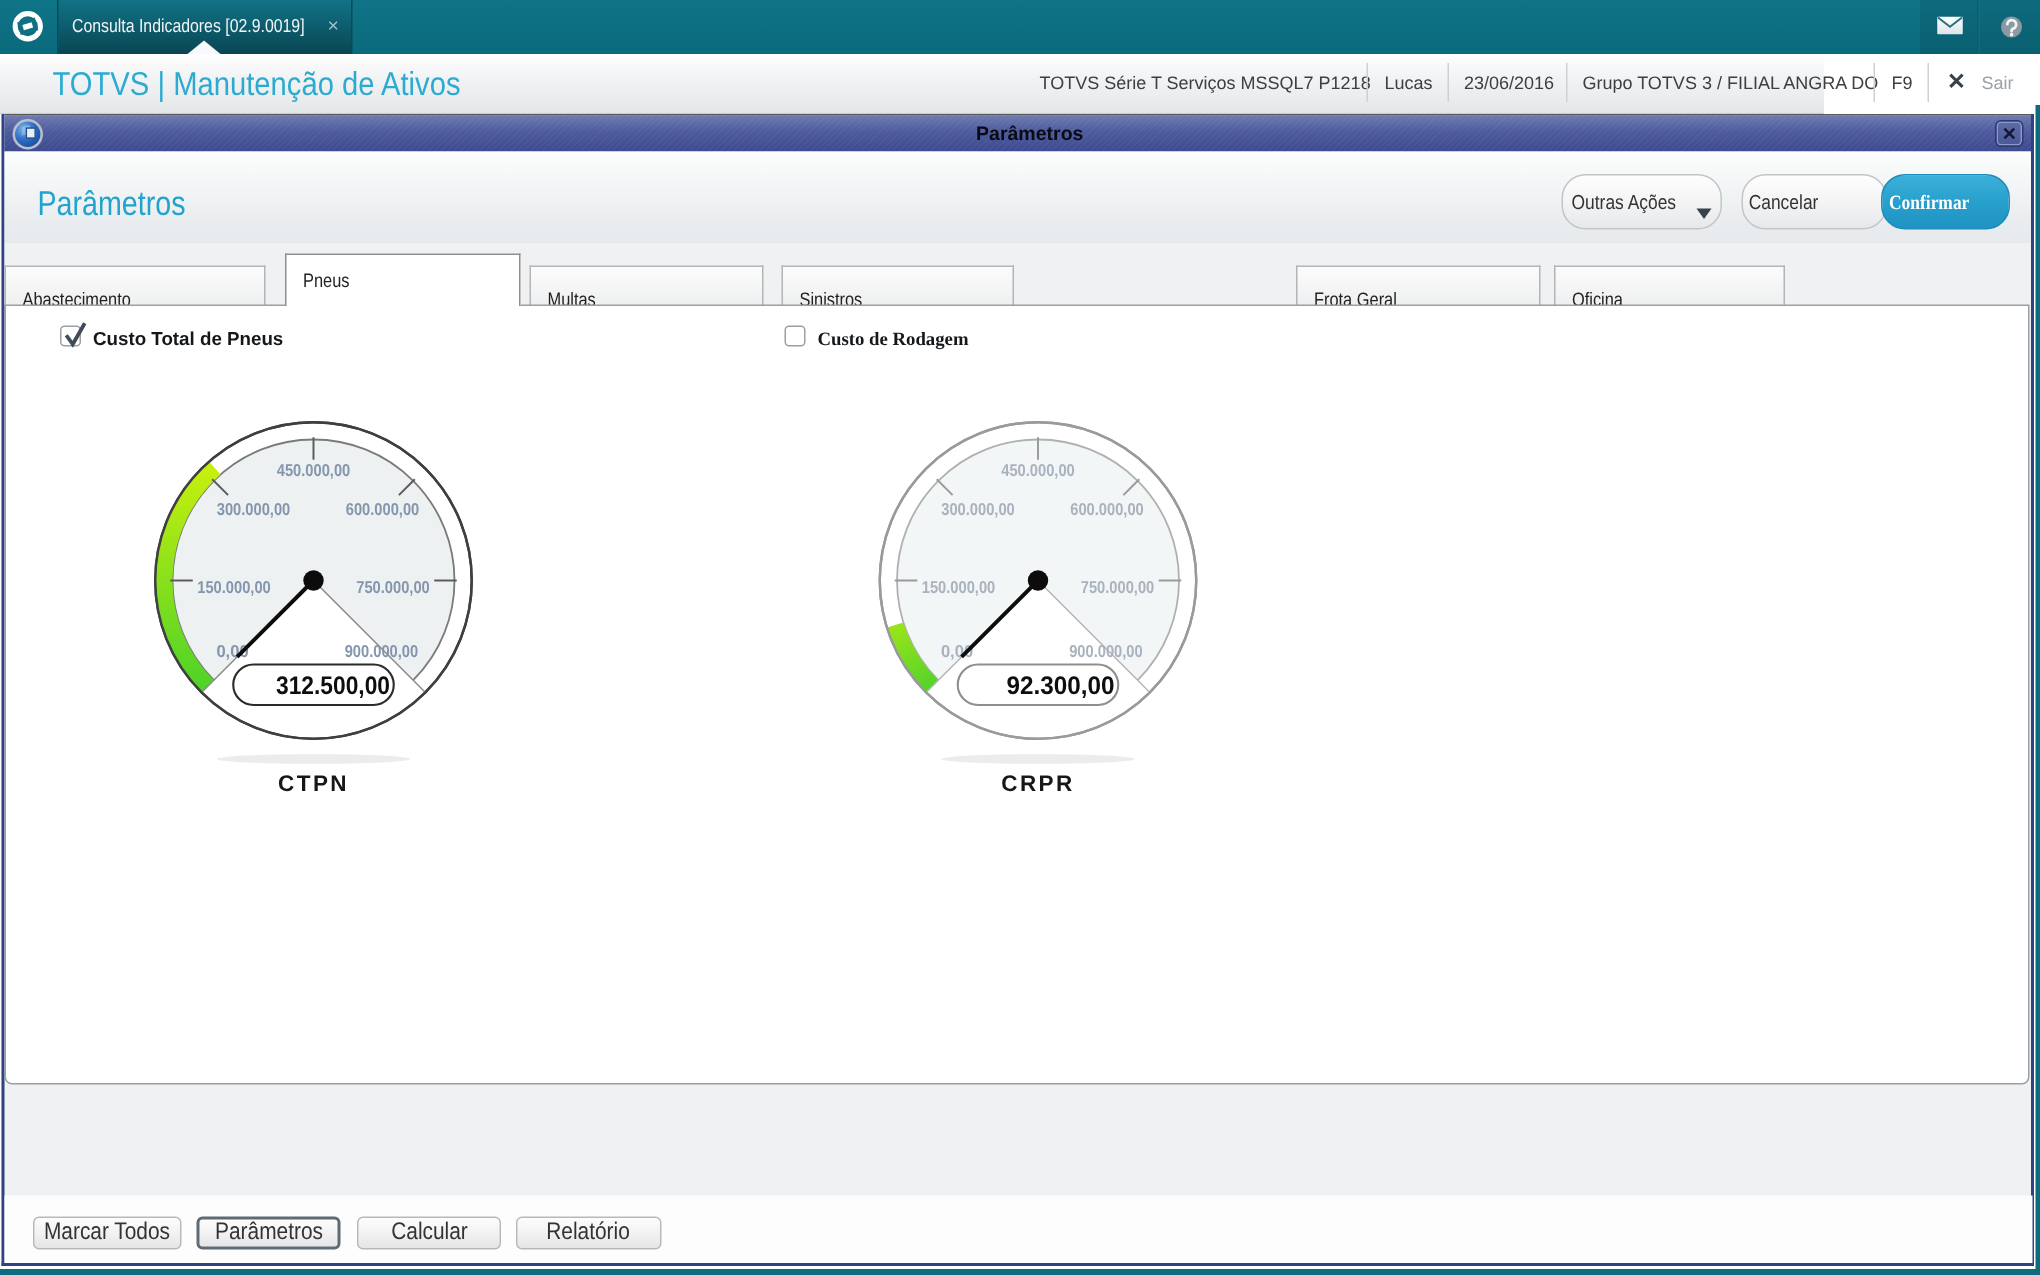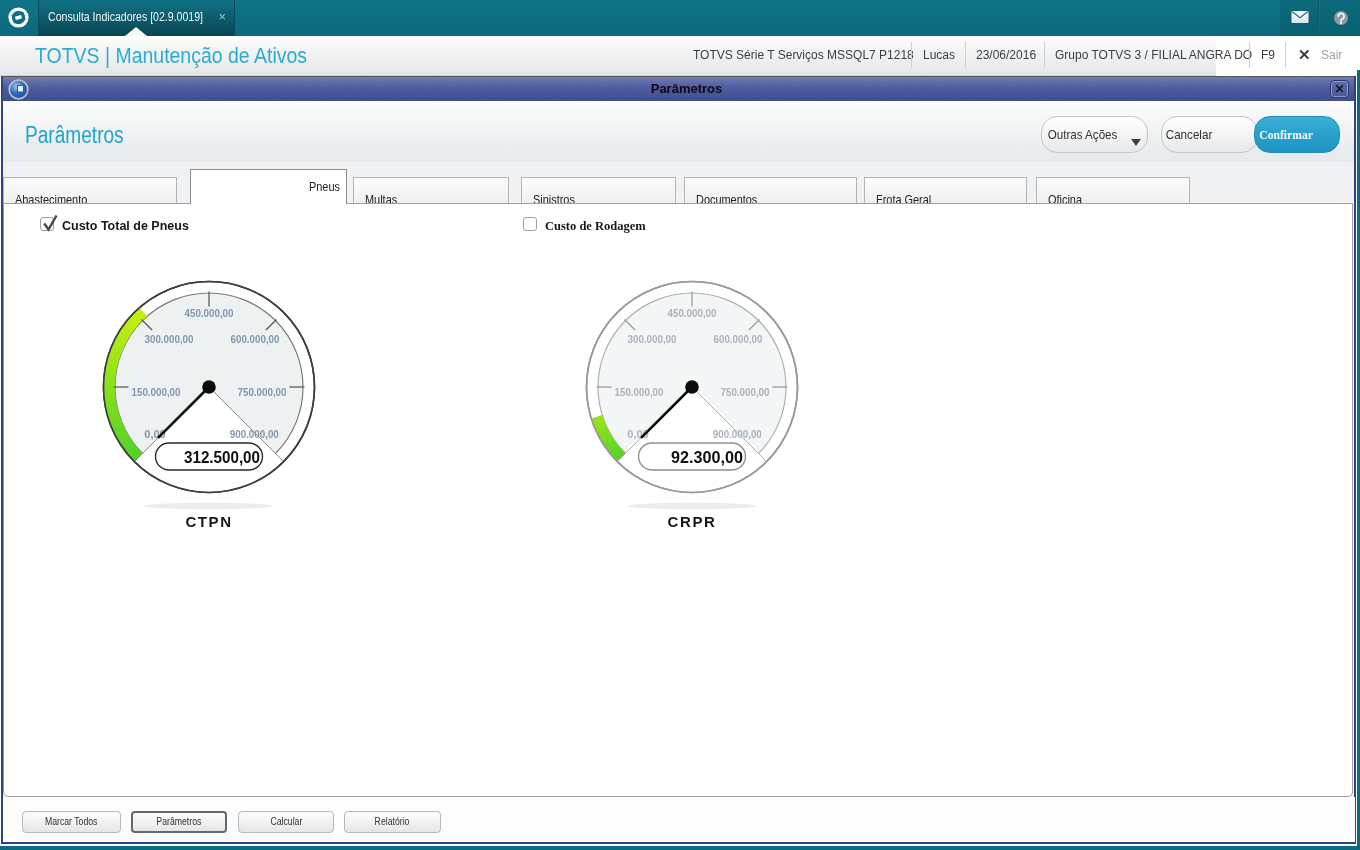--- a/index.html
+++ b/index.html
@@ -55,30 +55,30 @@
 
 
 #tabstrip { position:absolute; left:0; top:86px; width:1351px; height:41px; background:#f0f1f3; }
 .tab { position:absolute; top:15px; height:27px; background:linear-gradient(#fcfcfc,#eeeff0);
   border:1px solid #b3b6b9; border-bottom:none; font-size:13px; color:#222;
   padding-left:11px; padding-top:14px; }
 .tab i { font-style:normal; display:inline-block; transform:scaleX(0.84); transform-origin:left top; }
 .tab.active { top:7px; height:35px; background:#fff; border:1px solid #8c9094; border-bottom:none; z-index:5; padding-top:9px; }
 
 
-#content { position:absolute; left:3px; top:203px; width:1350px; height:594px;
+#content { position:absolute; left:3px; top:203px; width:1350px; height:520px;
   background:#fff; border:1px solid #9aa0a5; border-radius:0 0 5px 5px; }
 .cklabel { position:absolute; font-size:12.5px; font-weight:bold; color:#15181b; }
 .ckbox { position:absolute; width:14px; height:14px; background:#fff; border:1px solid #9aa0a4; border-radius:3px; }
 
 
 #footer { position:absolute; left:3px; top:797px; width:1352px; height:45px; background:#fdfdfe; }
 .fbtn i { font-style:normal; display:inline-block; transform:scaleX(0.87); transform-origin:center top; }
 .fbtn { position:absolute; top:14px; height:22px; border:1px solid #b6b9bc; border-radius:4px;
-  background:linear-gradient(#fdfdfd,#f2f2f3 50%,#e4e5e6); font-size:10px; color:#333;
+  background:linear-gradient(#fdfdfd,#f2f2f3 50%,#e4e5e6); font-size:16px; color:#333;
   text-align:center; line-height:20px; }
 #tealstrip { position:absolute; left:0; top:846px; width:1360px; height:4px; background:#0b6e80; }
 </style>
 </head>
 <body>
 
 <div id="topbar">
   <svg class="abs" style="left:8px;top:7px" width="21" height="21" viewBox="0 0 21 21">
     <circle cx="10.5" cy="10.5" r="8.4" fill="none" stroke="#ffffff" stroke-width="3.4"></circle>
     <g transform="rotate(-16 10.5 10.5)">
@@ -145,24 +145,23 @@
     <div id="dlgclose">✕</div>
   </div>
   <div id="headband">
     <h2>Parâmetros</h2>
     <div class="btn" id="btn-outras"><i>Outras Ações</i><div class="arr"></div></div>
     <div class="btn" id="btn-cancelar"><i>Cancelar</i></div>
     <div class="btn" id="btn-confirmar"><i>Confirmar</i></div>
   </div>
   <div id="tabstrip">
     <div class="tab" style="left:0px; width:174px;"><i>Abastecimento</i></div>
-    <div class="tab active" style="left:187px; width:157px;text-align:right;"><i>Pneus</i></div>
+    <div class="tab active" style="left:187px; width:157px;"><i>Pneus</i></div>
     <div class="tab" style="left:350px; width:156px;"><i>Multas</i></div>
     <div class="tab" style="left:518px; width:155px;"><i>Sinistros</i></div>
-    <div class="tab" style="left:681px; width:173px;"><i>Documentos</i></div>
     <div class="tab" style="left:861px; width:163px;"><i>Frota Geral</i></div>
     <div class="tab" style="left:1033px; width:154px;"><i>Oficina</i></div>
   </div>
 </div>
 
 <div id="content">
   <div class="ckbox" style="left:36px; top:13px;"></div>
   <svg class="abs" style="left:37px; top:9px;" width="20" height="20" viewBox="0 0 20 20">
     <path d="M3.2 10.5 L7.5 16.5 L15.5 2.5" fill="none" stroke="#3e4c5a" stroke-width="2.5"></path>
   </svg>

